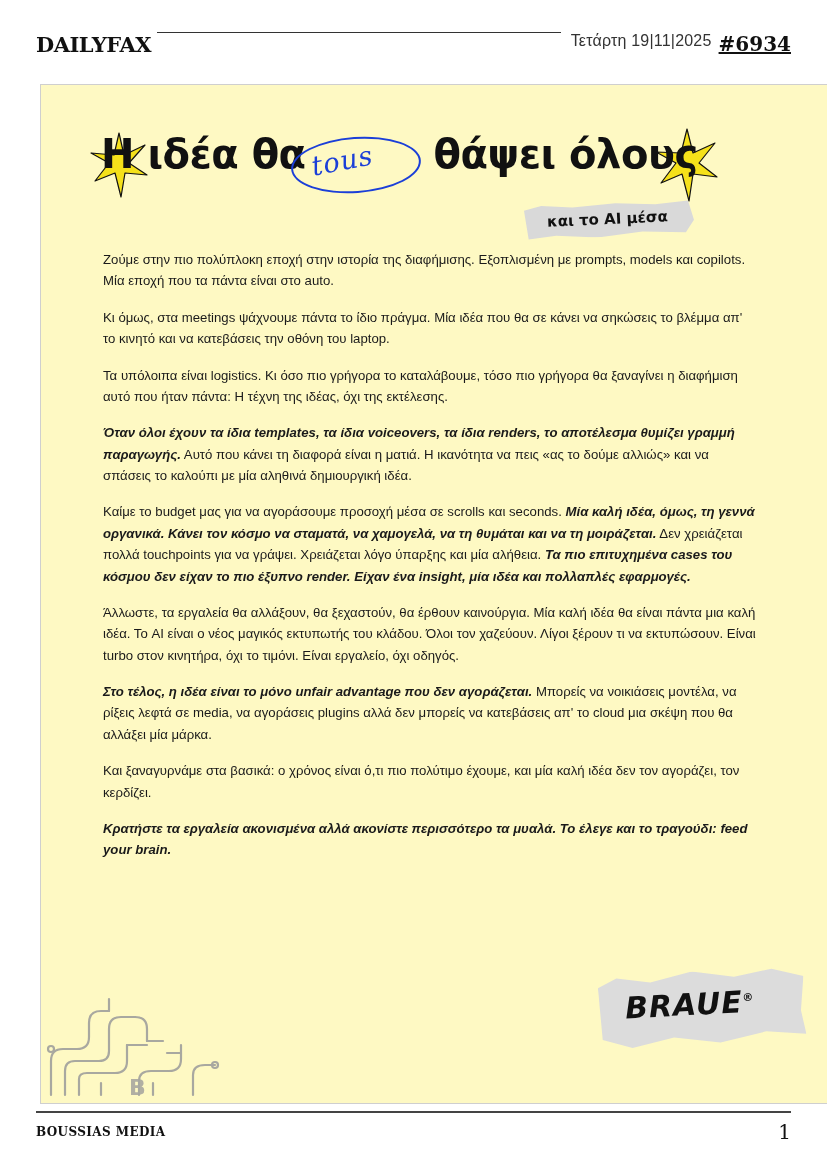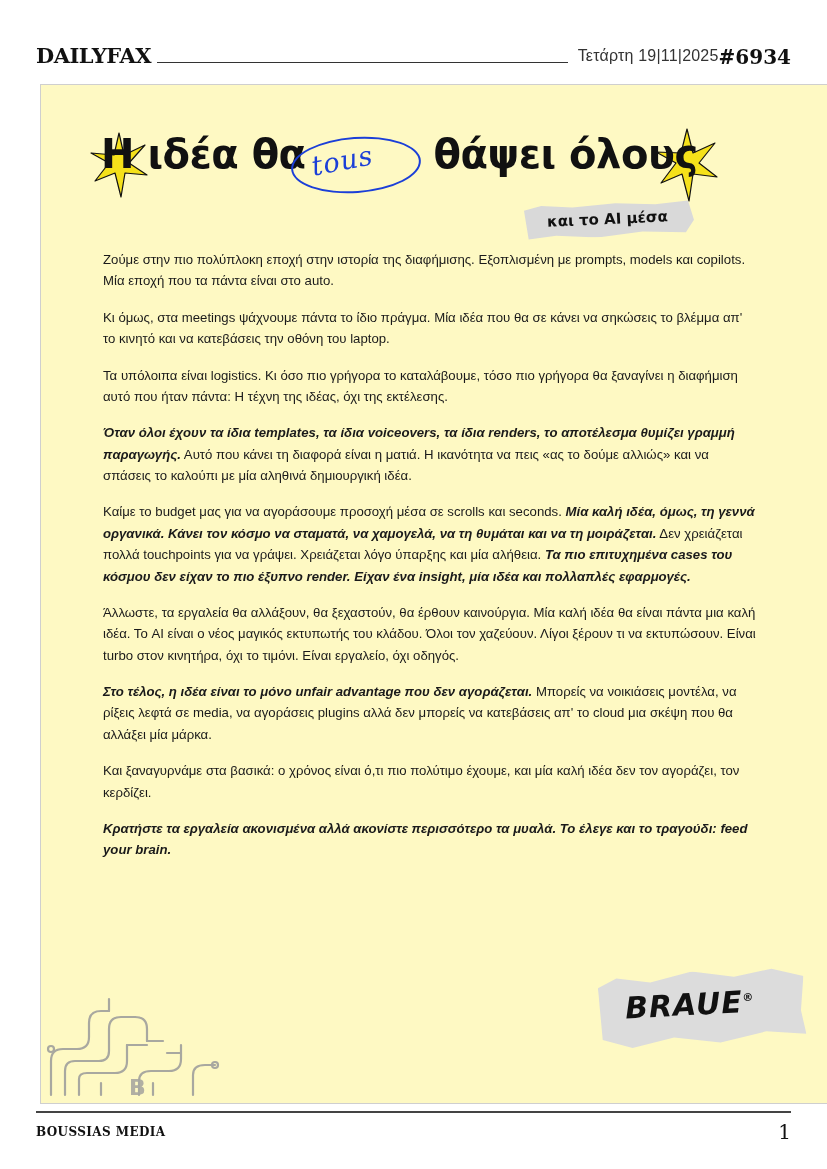--- a/index.html
+++ b/index.html
@@ -24,21 +24,20 @@
     box-sizing: border-box;
     padding: 0;
   }
   .masthead {
     position: absolute;
     top: 32px;
     left: 36px;
     right: 36px;
     height: 38px;
     display: flex;
-    align-items: flex-end;
   }
   .logo {
     font-family: "DejaVu Serif", serif;
     font-weight: bold;
     font-size: 21px;
     letter-spacing: -0.5px;
     color: #111;
     padding-bottom: 2px;
     white-space: nowrap;
   }
@@ -53,23 +52,24 @@
     color: #333;
     padding-bottom: 5px;
     white-space: nowrap;
     letter-spacing: 0.2px;
   }
   .issue {
     font-family: "DejaVu Serif", serif;
     font-weight: bold;
     font-size: 20px;
     color: #111;
-    margin-left: 0;
+    margin-left: 7px;
     padding-bottom: 1px;
     white-space: nowrap;
+    text-decoration: underline;
   }
 
   
   .frame {
     position: absolute;
     top: 84px;
     left: 40px;
     width: 806px;
     height: 1020px;
     border: 1px solid #cfcfcf;

